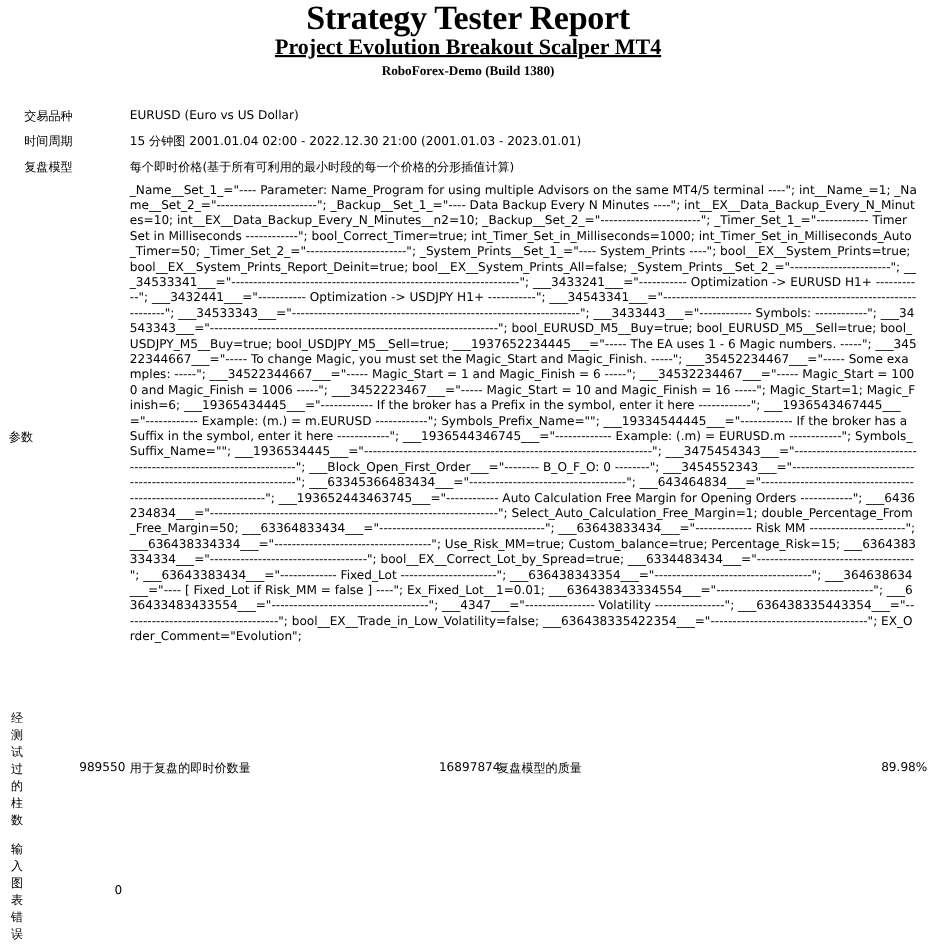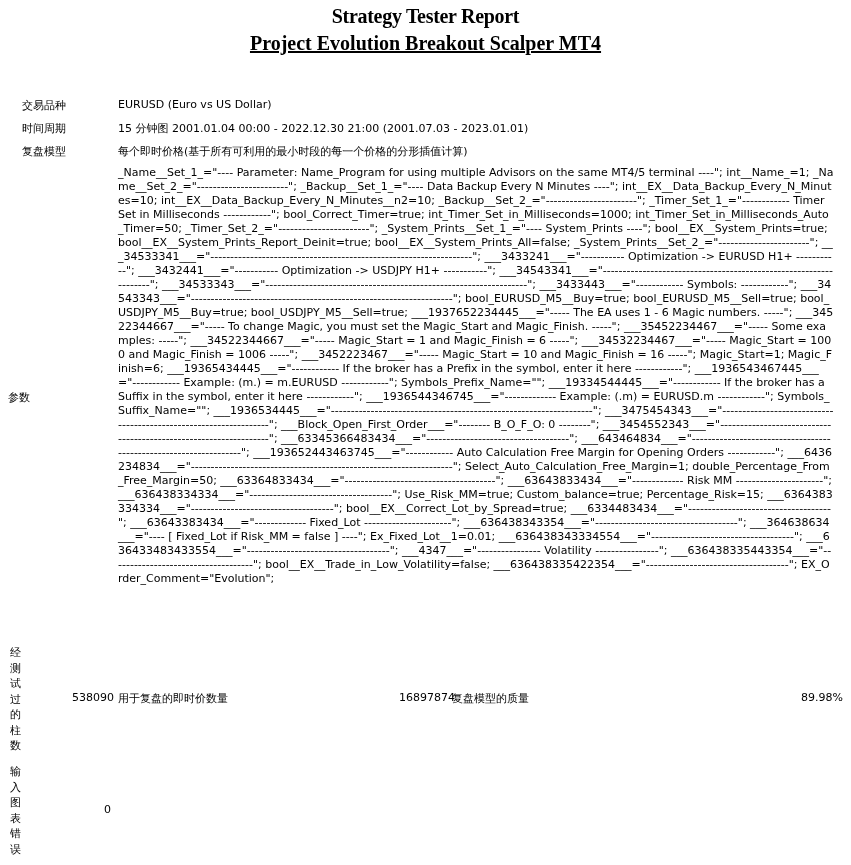--- a/index.html
+++ b/index.html
@@ -1,18 +1,18 @@
 <!DOCTYPE html>
 <html><head>
 <meta charset="utf-8">
 <style>
   html, body { margin: 0; padding: 0; background: #ffffff; }
   body { width: 851px; height: 865px; overflow: hidden; position: relative; font-family: "DejaVu Sans", sans-serif; color: #000; }
   .header { text-align: center; font-family: "Liberation Serif", "DejaVu Serif", serif; font-weight: bold; }
-  .title { font-size: 20px; line-height: 30px; margin-top: 1px; letter-spacing: -0.3px; }
+  .title { font-size: 31px; line-height: 30px; margin-top: 1px; letter-spacing: -0.3px; }
   .subtitle { font-size: 20px; line-height: 24px; margin-top: 0px; text-decoration: underline; }
   .build { font-size: 12px; line-height: 16px; margin-top: 1px; }
   .rows { position: absolute; left: 0; top: 94px; width: 851px; font-size: 11px; }
   .row { position: relative; }
   .label { position: absolute; left: 22px; }
   .value { position: absolute; left: 118px; }
   .r1 { top: 4px; }
   .r2 { top: 27px; }
   .r3 { top: 50px; }
   .params-label { position: absolute; left: 8px; top: 390px; font-size: 11px; }
@@ -27,41 +27,42 @@
   .quality-label { left: 452px; }
   .quality-value { right: 8px; }
   .errors-value { position: absolute; left: 104px; top: 803px; font-size: 11px; }
 </style>
 </head>
 <body>
 
 <div class="header">
   <div class="title">Strategy Tester Report</div>
   <div class="subtitle">Project Evolution Breakout Scalper MT4</div>
+  <div class="build">RoboForex-Demo (Build 1380)</div>
 </div>
 
 <div class="rows">
   <div class="row r1" style="position:absolute;top:4px;width:100%;">
     <span class="label">交易品种</span>
     <span class="value">EURUSD (Euro vs US Dollar)</span>
   </div>
   <div class="row r2" style="position:absolute;top:27px;width:100%;">
     <span class="label">时间周期</span>
-    <span class="value">15 分钟图 2001.01.04 00:00 - 2022.12.30 21:00 (2001.07.03 - 2023.01.01)</span>
+    <span class="value">15 分钟图 2001.01.04 02:00 - 2022.12.30 21:00 (2001.01.03 - 2023.01.01)</span>
   </div>
   <div class="row r3" style="position:absolute;top:50px;width:100%;">
     <span class="label">复盘模型</span>
     <span class="value">每个即时价格(基于所有可利用的最小时段的每一个价格的分形插值计算)</span>
   </div>
 </div>
 
 <div class="params-label">参数</div>
 <div class="params">_Name__Set_1_="---- Parameter: Name_Program for using multiple Advisors on the same MT4/5 terminal ----"; int__Name_=1; _Name__Set_2_="-----------------------"; _Backup__Set_1_="---- Data Backup Every N Minutes ----"; int__EX__Data_Backup_Every_N_Minutes=10; int__EX__Data_Backup_Every_N_Minutes__n2=10; _Backup__Set_2_="-----------------------"; _Timer_Set_1_="------------ Timer Set in Milliseconds ------------"; bool_Correct_Timer=true; int_Timer_Set_in_Milliseconds=1000; int_Timer_Set_in_Milliseconds_Auto_Timer=50; _Timer_Set_2_="-----------------------"; _System_Prints__Set_1_="---- System_Prints ----"; bool__EX__System_Prints=true; bool__EX__System_Prints_Report_Deinit=true; bool__EX__System_Prints_All=false; _System_Prints__Set_2_="-----------------------"; ___34533341___="------------------------------------------------------------------"; ___3433241___="----------- Optimization -&gt; EURUSD H1+ -----------"; ___3432441___="----------- Optimization -&gt; USDJPY H1+ -----------"; ___34543341___="------------------------------------------------------------------"; ___34533343___="------------------------------------------------------------------"; ___3433443___="------------ Symbols: ------------"; ___34543343___="------------------------------------------------------------------"; bool_EURUSD_M5__Buy=true; bool_EURUSD_M5__Sell=true; bool_USDJPY_M5__Buy=true; bool_USDJPY_M5__Sell=true; ___1937652234445___="----- The EA uses 1 - 6 Magic numbers. -----"; ___34522344667___="----- To change Magic, you must set the Magic_Start and Magic_Finish. -----"; ___35452234467___="----- Some examples: -----"; ___34522344667___="----- Magic_Start = 1 and Magic_Finish = 6 -----"; ___34532234467___="----- Magic_Start = 1000 and Magic_Finish = 1006 -----"; ___3452223467___="----- Magic_Start = 10 and Magic_Finish = 16 -----"; Magic_Start=1; Magic_Finish=6; ___19365434445___="------------ If the broker has a Prefix in the symbol, enter it here ------------"; ___1936543467445___="------------ Example: (m.) = m.EURUSD ------------"; Symbols_Prefix_Name=""; ___19334544445___="------------ If the broker has a Suffix in the symbol, enter it here ------------"; ___1936544346745___="------------- Example: (.m) = EURUSD.m ------------"; Symbols_Suffix_Name=""; ___1936534445___="------------------------------------------------------------------"; ___3475454343___="------------------------------------------------------------------"; ___Block_Open_First_Order___="-------- B_O_F_O: 0 --------"; ___3454552343___="------------------------------------------------------------------"; ___63345366483434___="------------------------------------"; ___643464834___="------------------------------------------------------------------"; ___193652443463745___="------------ Auto Calculation Free Margin for Opening Orders ------------"; ___6436234834___="------------------------------------------------------------------"; Select_Auto_Calculation_Free_Margin=1; double_Percentage_From_Free_Margin=50; ___63364833434___="--------------------------------------"; ___63643833434___="------------- Risk MM ----------------------"; ___636438334334___="------------------------------------"; Use_Risk_MM=true; Custom_balance=true; Percentage_Risk=15; ___6364383334334___="------------------------------------"; bool__EX__Correct_Lot_by_Spread=true; ___6334483434___="------------------------------------"; ___63643383434___="------------- Fixed_Lot ----------------------"; ___636438343354___="------------------------------------"; ___364638634___="---- [ Fixed_Lot if Risk_MM = false ] ----"; Ex_Fixed_Lot__1=0.01; ___636438343334554___="------------------------------------"; ___636433483433554___="------------------------------------"; ___4347___="---------------- Volatility ----------------"; ___636438335443354___="------------------------------------"; bool__EX__Trade_in_Low_Volatility=false; ___636438335422354___="------------------------------------"; EX_Order_Comment="Evolution";</div>
 
 <div class="vert vert1">经测试过的柱数</div>
-<div class="ticks-row bars-value" style="position:absolute;">538090</div>
+<div class="ticks-row bars-value" style="position:absolute;">989550</div>
 <div class="ticks-row ticks-label" style="position:absolute;">用于复盘的即时价数量</div>
 <div class="ticks-row ticks-value" style="position:absolute;">16897874</div>
 <div class="ticks-row quality-label" style="position:absolute;">复盘模型的质量</div>
 <div class="ticks-row quality-value" style="position:absolute;">89.98%</div>
 
 <div class="vert vert2">输入图表错误</div>
 <div class="errors-value">0</div>
 
 </body></html>

